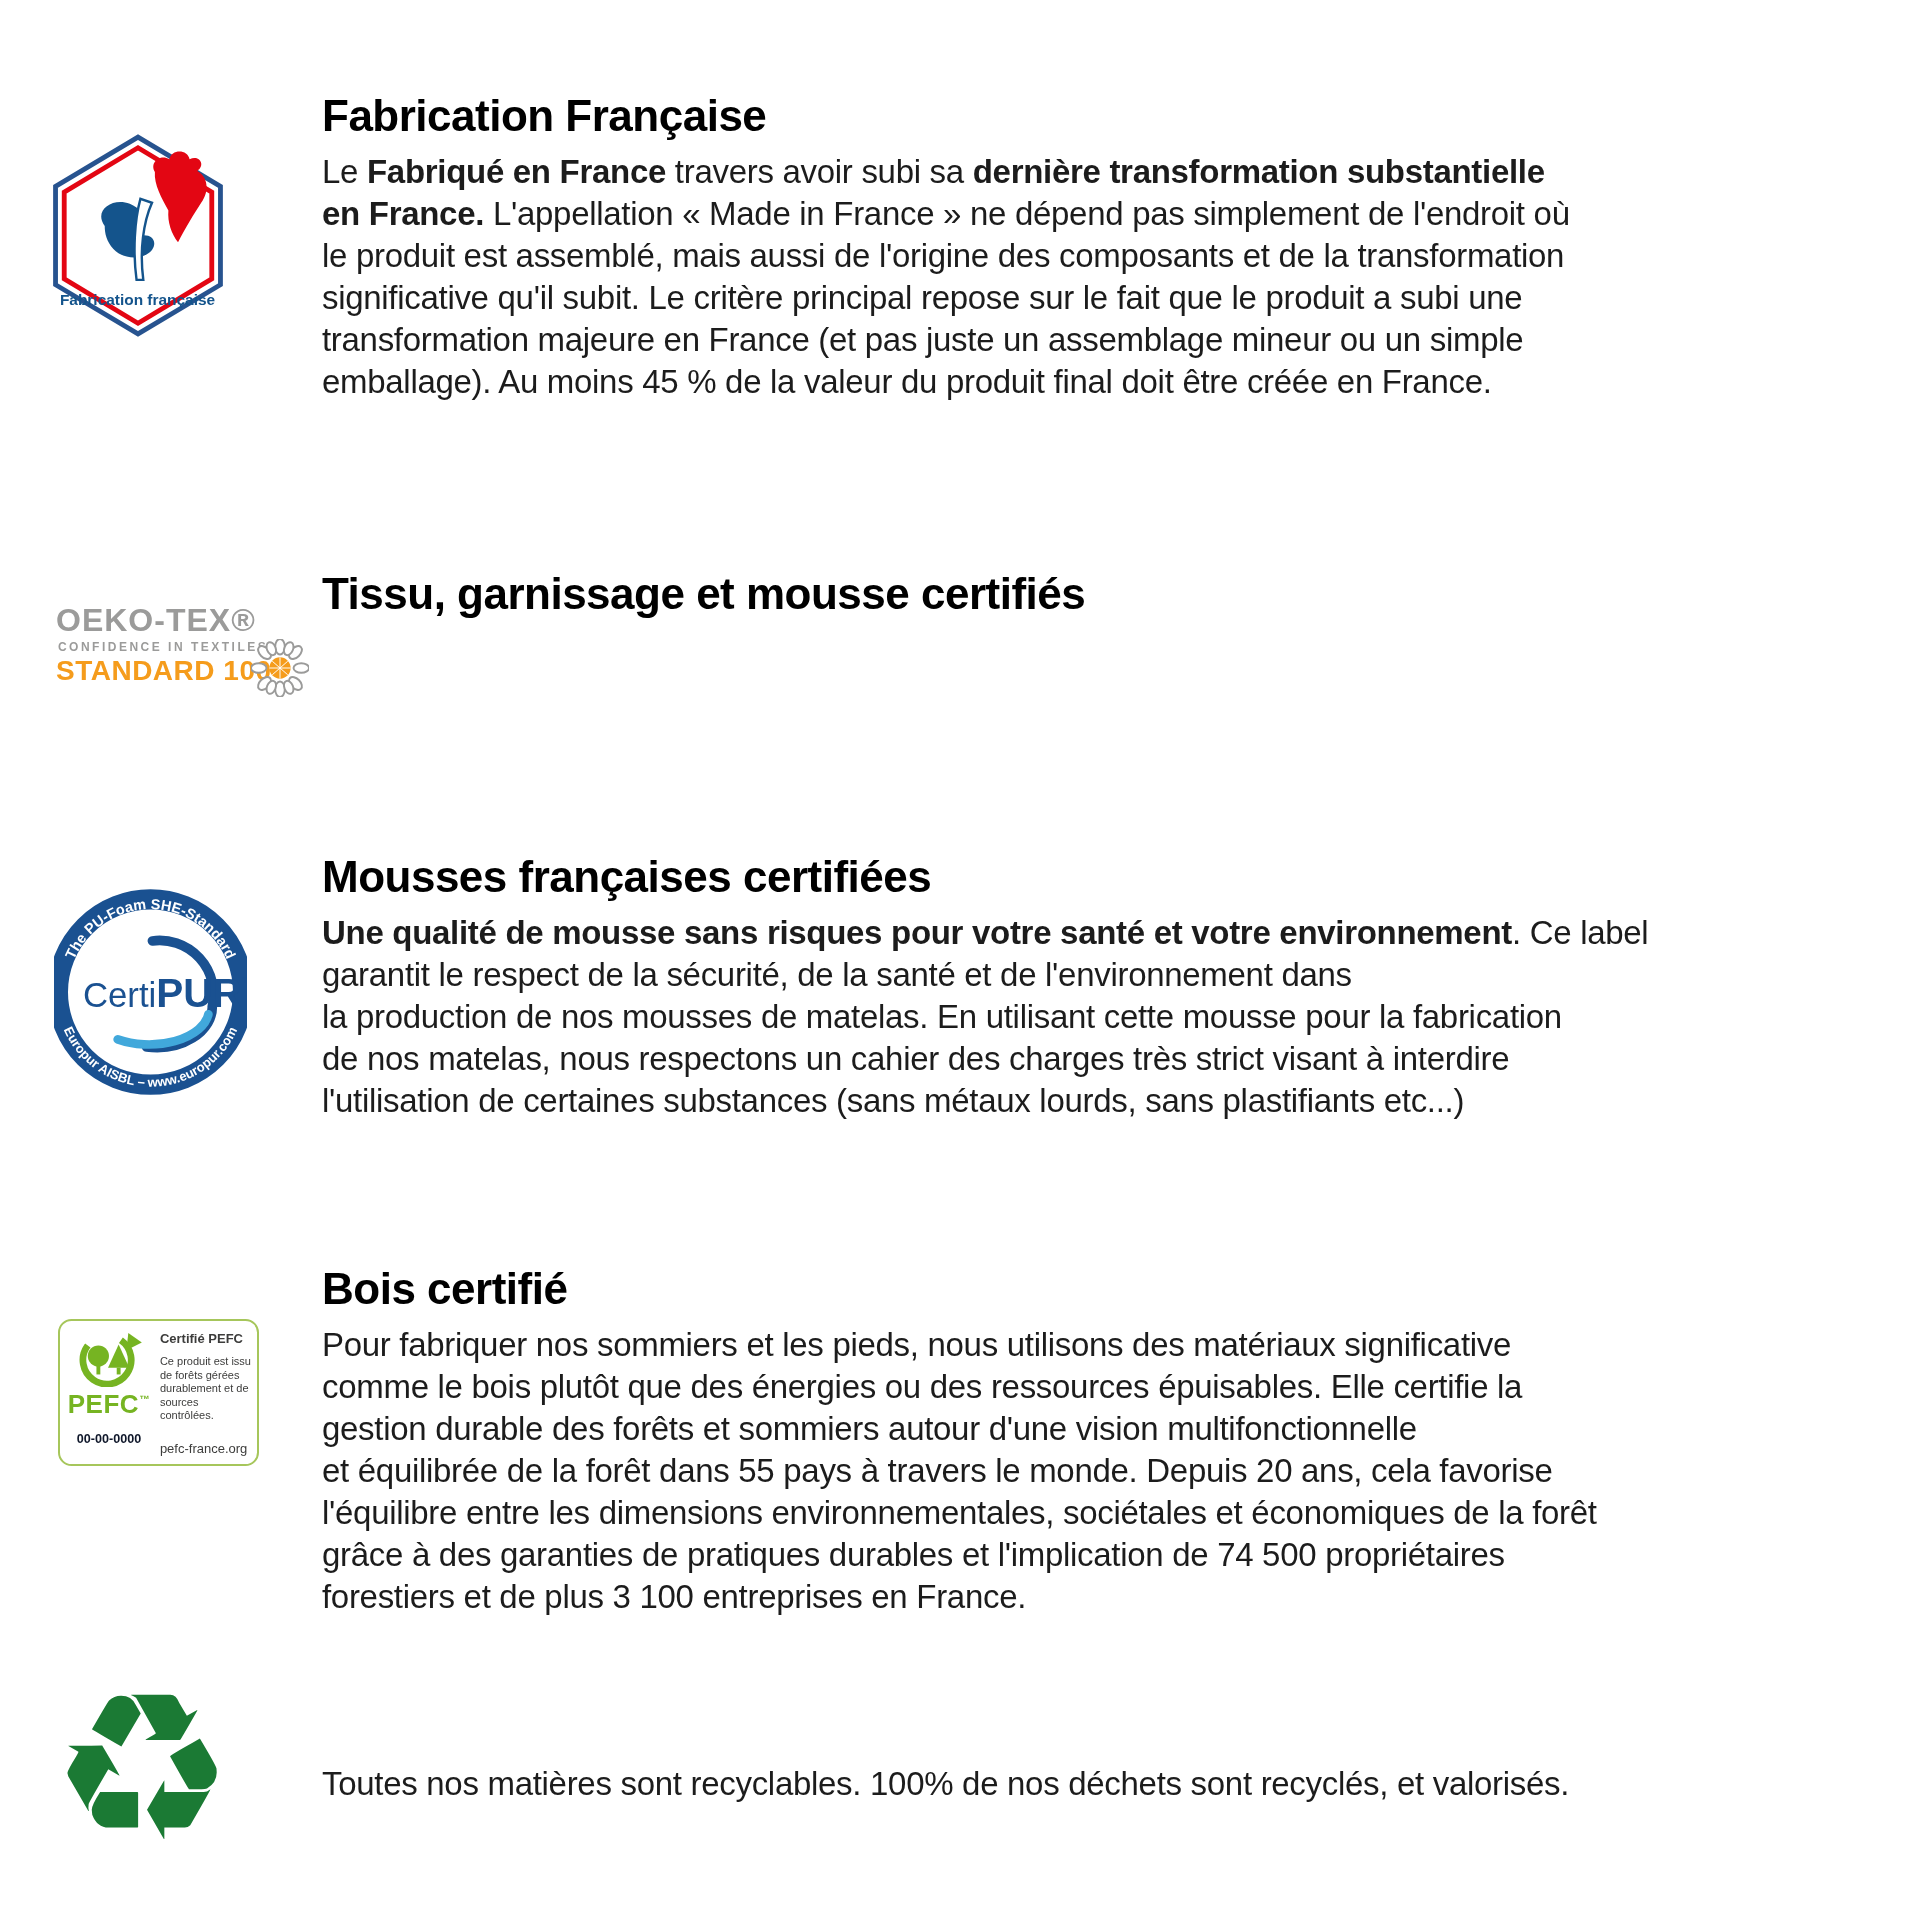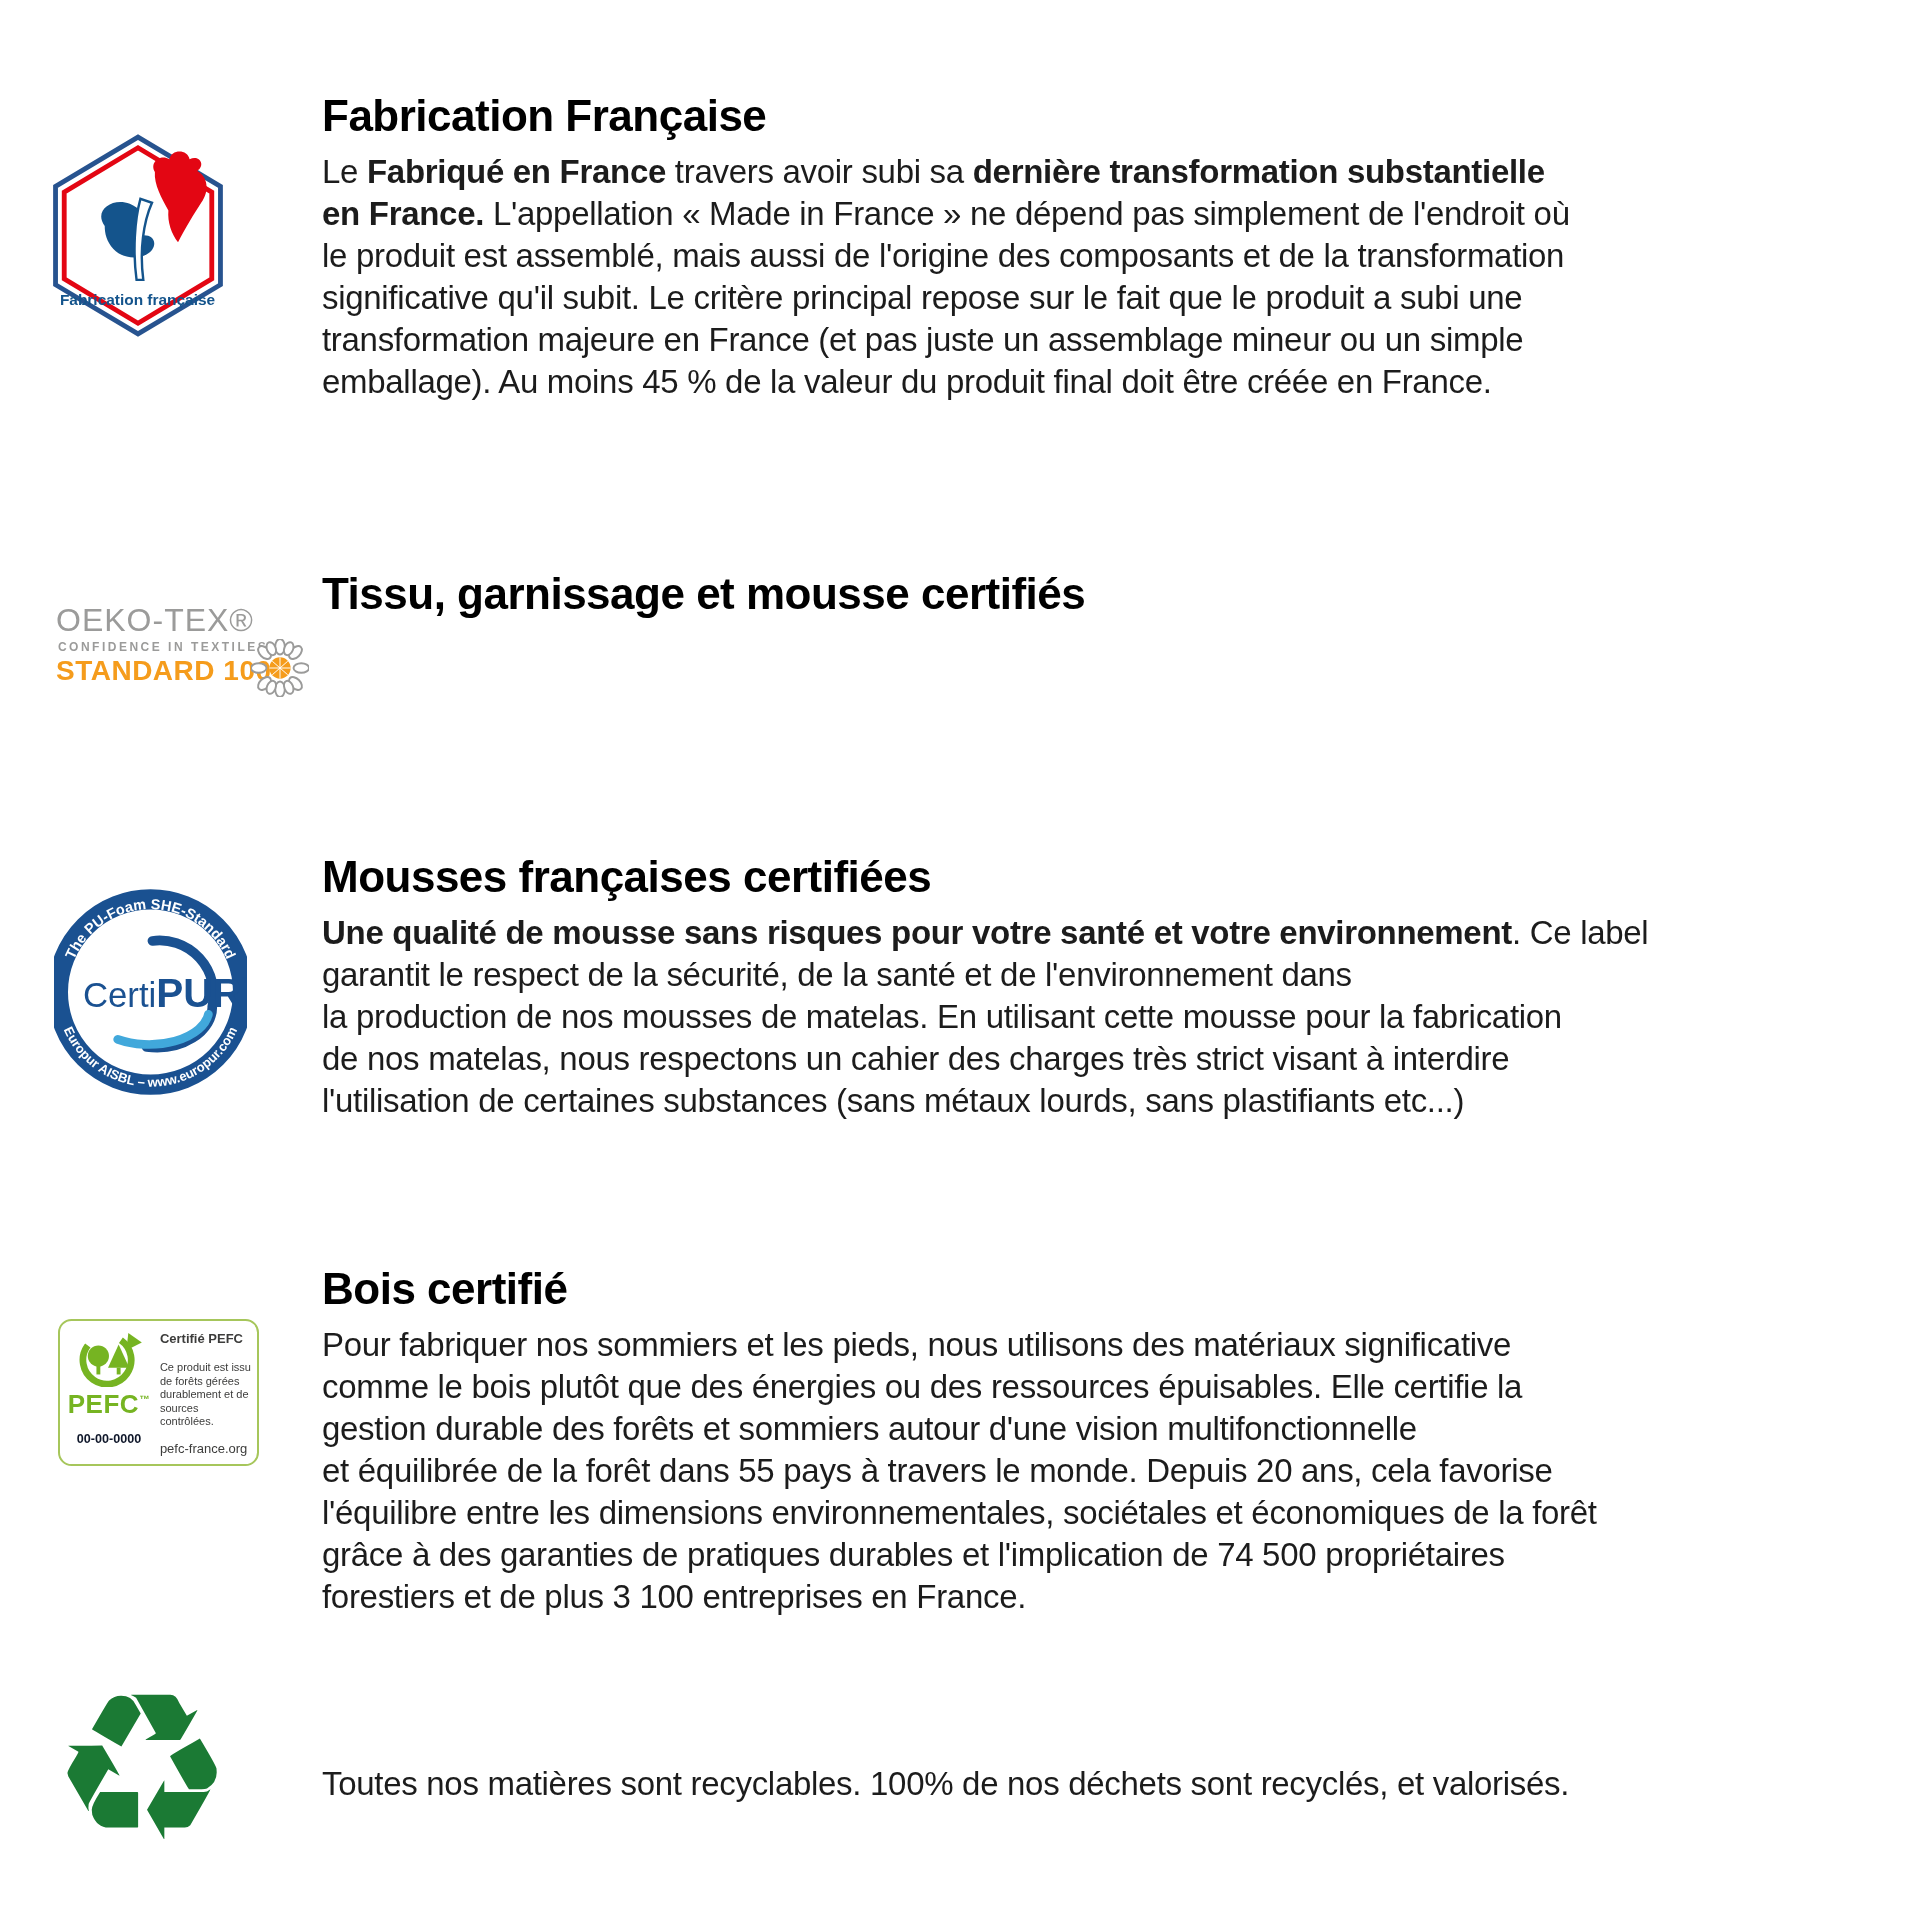--- a/index.html
+++ b/index.html
@@ -7,33 +7,33 @@
           font-family:"Liberation Sans","DejaVu Sans",sans-serif;color:#1a1a1a;}
   .textblock{position:absolute;left:322px;}
   h2{font-size:44px;line-height:1.05;font-weight:700;color:#000;margin:0 0 11.6px 0;letter-spacing:-0.5px;}
   .bodytext{font-size:33px;line-height:42px;letter-spacing:-0.3px;color:#1c1c1c;}
   .bodytext .line{white-space:nowrap;}
   .b{font-weight:700;}
   
   .logo-fab{position:absolute;left:43px;top:133px;width:190px;height:207px;}
   
   .logo-oeko{position:absolute;left:56px;top:604px;width:299px;height:97px;}
-  .oeko-l1{font-size:32px;font-weight:400;color:#9b9b9a;letter-spacing:1px;line-height:1;}
+  .oeko-l1{font-size:32px;font-weight:700;color:#9b9b9a;letter-spacing:1px;line-height:1;}
   .oeko-l2{font-size:12px;font-weight:700;color:#9b9b9a;letter-spacing:2.5px;line-height:1;margin:4.8px 0 3.9px 1.9px;}
   .oeko-l3{font-size:28px;font-weight:700;color:#f59c1c;letter-spacing:0.5px;line-height:1;}
   .oeko-flower{position:absolute;left:195px;top:35px;}
   
   .logo-certipur{position:absolute;left:54px;top:882px;width:193px;height:224px;}
   
   .logo-pefc{position:absolute;left:58px;top:1319px;width:201px;height:147px;background:#fff;
              border:2.9px solid #a6c65b;border-radius:13.5px;box-sizing:border-box;display:flex;}
   .pefc-left{width:98px;display:flex;flex-direction:column;align-items:center;padding-top:9.7px;}
   .pefc-brand{font-size:26px;font-weight:700;color:#76b422;line-height:1;margin-top:4px;letter-spacing:0.5px;}
   .pefc-code{font-size:12.6px;font-weight:700;color:#0f172a;margin-top:15px;}
-  .pefc-right{flex:1;padding:9.7px 5.8px 7.7px 1.9px;display:flex;flex-direction:column;gap:6px;}
+  .pefc-right{flex:1;padding:9.7px 5.8px 7.7px 1.9px;display:flex;flex-direction:column;}
   .pefc-title{font-size:13px;font-weight:700;color:#3c3c3b;margin-bottom:9.7px;}
   .pefc-body{font-size:11px;line-height:13.5px;color:#3c3c3b;}
   .pefc-url{font-size:13px;color:#3c3c3b;margin-top:auto;}
   
   .recycle{position:absolute;left:50px;top:1666px;font-family:"DejaVu Sans",sans-serif;
            font-size:205px;line-height:1;color:#1b7a34;}
   .recycle-text{position:absolute;left:322px;top:1765px;font-size:33px;letter-spacing:-0.3px;color:#1c1c1c;white-space:nowrap;}
 </style>
 </head>
 <body>

